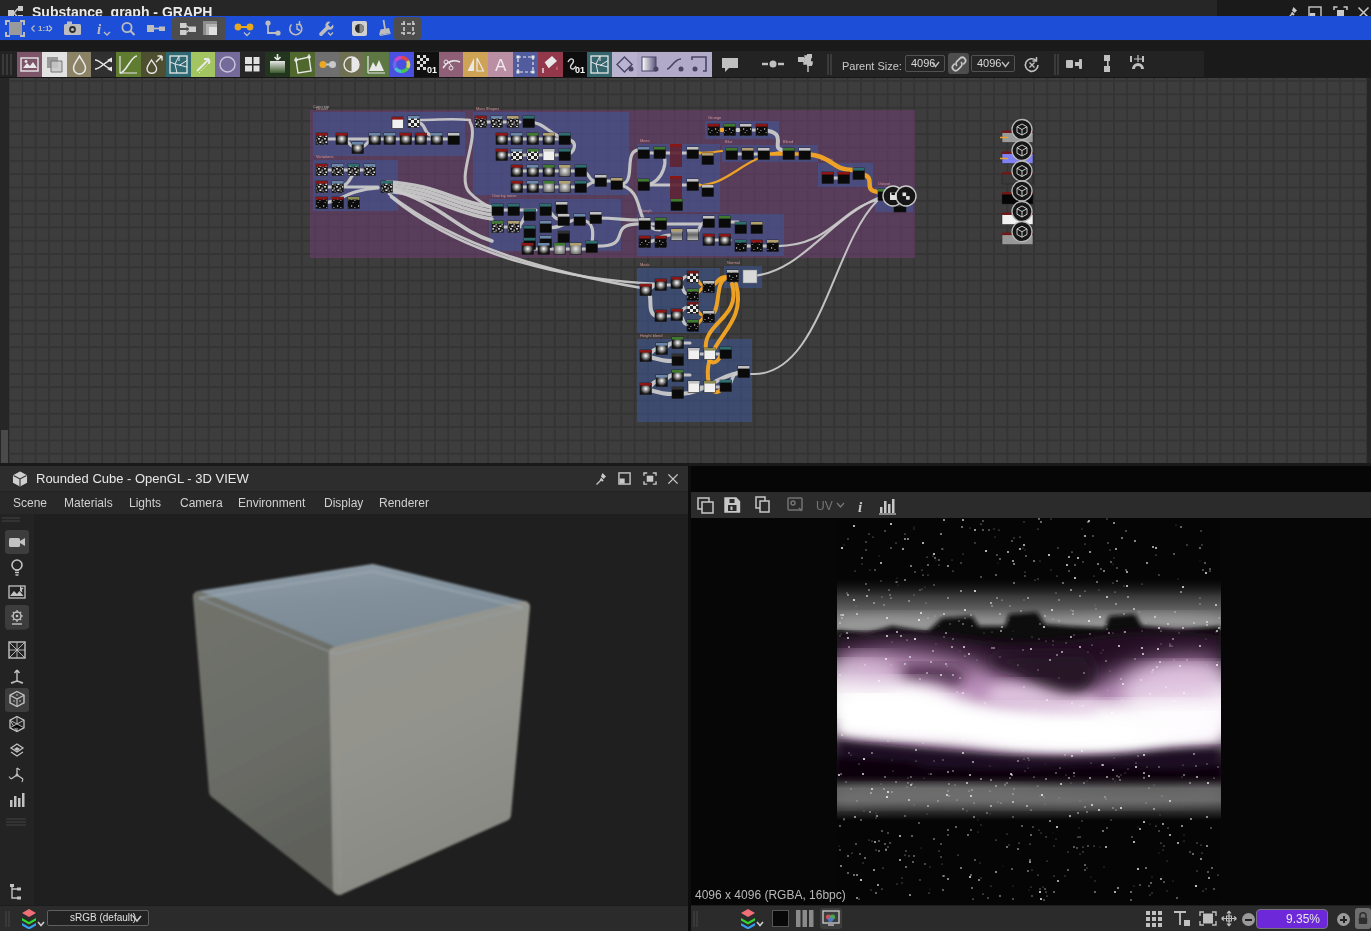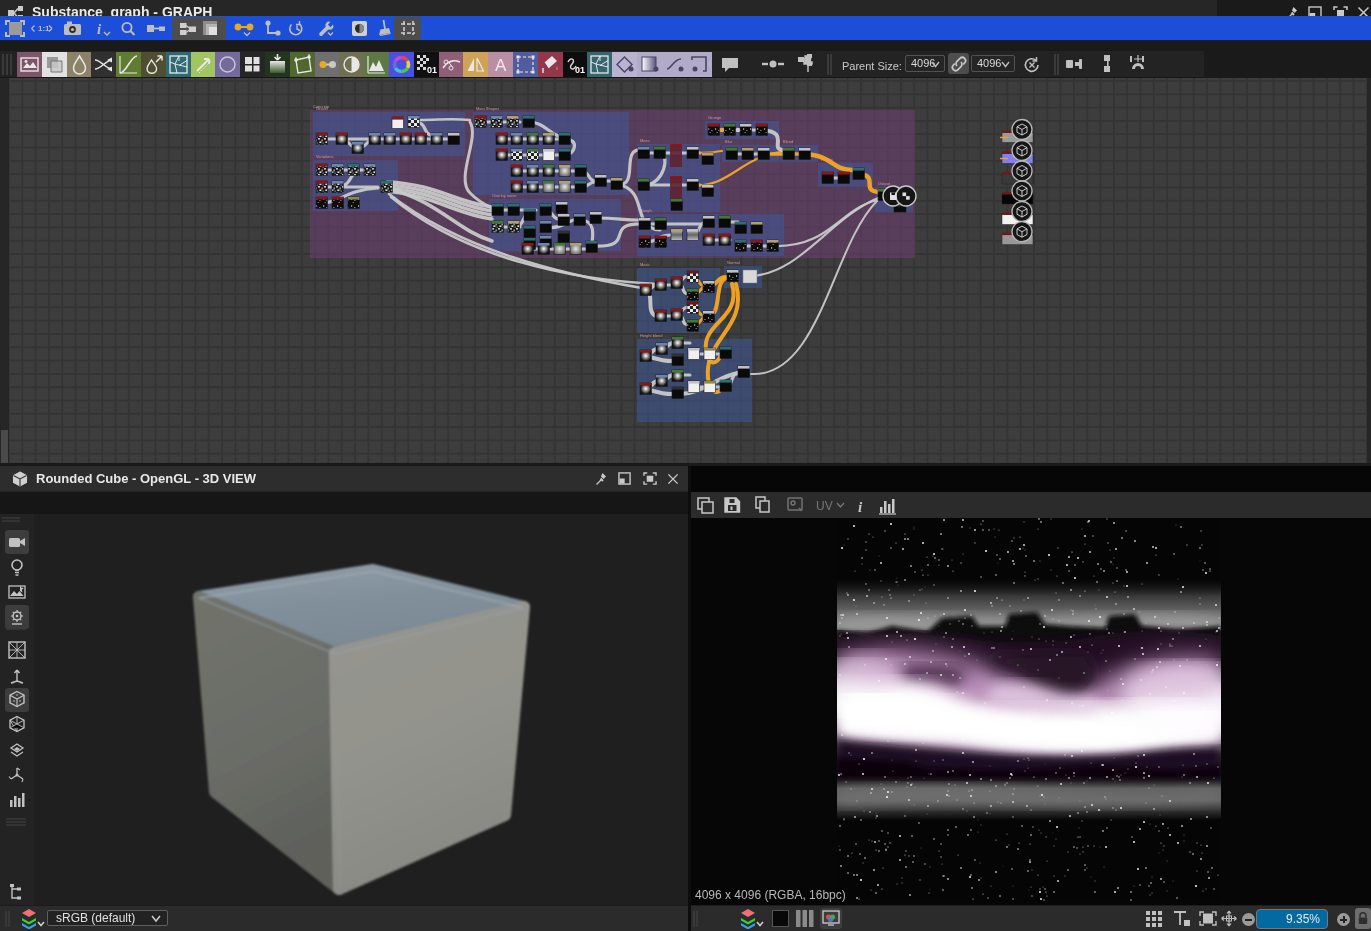--- a/index.html
+++ b/index.html
@@ -880,37 +880,46 @@
 </div>
 <div class="abs" style="left:0;top:463px;width:1371px;height:3px;background:#191919"></div>
 <div class="abs" style="left:0;top:466px;width:688px;height:465px;background:#161616">
 <div class="abs" style="left:0;top:0;width:688px;height:26px;background:#2d2d2d;border-bottom:1px solid #222">
  <svg class="abs" style="left:12px;top:5px" width="16" height="16" viewBox="0 0 16 16">
   <g stroke="#d0d0d0" stroke-width="1.1" fill="none">
   <path d="M8 1 L14.5 4.5 L14.5 11.5 L8 15 L1.5 11.5 L1.5 4.5 Z" fill="#d0d0d0"></path>
   <path d="M1.5 4.5 L8 8 L14.5 4.5 M8 8 L8 15" stroke="#2d2d2d"></path>
         </g>
  </svg>
- <div class="abs" style="left:36px;top:5px;font-size:13px;font-weight:bold;color:#e8e8e8">Rounded Cube - OpenGL - 3D VIEW</div>
+ <div class="abs" style="left:36px;top:5px;font-size:13px;font-weight:normal;color:#e8e8e8">Rounded Cube - OpenGL - 3D VIEW</div>
  <svg class="abs" style="left:594px;top:5px" width="16" height="16" viewBox="0 0 16 16">
   <path d="M8.5 2 L12 5.5 L9.5 8 L7 5.5 Z" fill="#c9c9c9"></path>
         <path d="M6.5 7.5 L9 10" stroke="#c9c9c9" stroke-width="2"></path>
         <path d="M7 9 L2.5 13.5" stroke="#c9c9c9" stroke-width="1.2"></path>
  </svg>
  <svg class="abs" style="left:618px;top:6px" width="13" height="13" viewBox="0 0 14 14">
         <rect x="1" y="1" width="12" height="12" fill="none" stroke="#c9c9c9" stroke-width="1.5"></rect>
         <rect x="1.7" y="7" width="5.5" height="5.5" fill="#c9c9c9"></rect>
       </svg>
  <svg class="abs" style="left:643px;top:6px" width="14" height="13" viewBox="0 0 15 14">
         <rect x="4" y="4" width="7" height="6.5" fill="#c9c9c9"></rect>
         <path d="M1 4 L1 1 L4.5 1 M10.5 1 L14 1 L14 4 M14 10 L14 13 L10.5 13 M4.5 13 L1 13 L1 10" stroke="#c9c9c9" stroke-width="1.5" fill="none"></path>
       </svg>
  <svg class="abs" style="left:667px;top:7px" width="12" height="12" viewBox="0 0 13 13">
         <path d="M1.5 1.5 L11.5 11.5 M11.5 1.5 L1.5 11.5" stroke="#c9c9c9" stroke-width="1.5"></path>
       </svg>
+</div>
+<div class="abs" style="left:0;top:26px;width:688px;height:22px;background:#282828;font-size:12px;color:#d0d0d0">
+ <span class="abs" style="left:13px;top:4px">Scene</span>
+ <span class="abs" style="left:64px;top:4px">Materials</span>
+ <span class="abs" style="left:129px;top:4px">Lights</span>
+ <span class="abs" style="left:180px;top:4px">Camera</span>
+ <span class="abs" style="left:238px;top:4px">Environment</span>
+ <span class="abs" style="left:324px;top:4px">Display</span>
+ <span class="abs" style="left:379px;top:4px">Renderer</span>
 </div>
 <div class="abs" style="left:0;top:48px;width:688px;height:391px;background:#1f1f1f">
  <div class="abs" style="left:0;top:0;width:34px;height:391px;background:#232323"></div>
  <svg class="abs" style="left:2px;top:2px" width="20" height="8">
         <path d="M0 2 h18 M0 5 h18" stroke="#3a3a3a" stroke-width="1.5"></path>
       </svg>
 </div>
 
 <svg class="abs" style="left:5px;top:64px" width="24" height="24" viewBox="0 0 24 24">
       <rect x="0" y="0" width="24" height="24" rx="3" fill="#3d3d3d"></rect>
@@ -1017,21 +1026,21 @@
 <div class="abs" style="left:0;top:439px;width:688px;height:26px;background:#2b2b2b;border-top:1px solid #1c1c1c">
 <svg class="abs" style="left:4px;top:3px" width="10" height="20">
         <path d="M2 2 v16 M5 2 v16" stroke="#3d3d3d" stroke-width="1.6"></path>
       </svg>
 <svg class="abs" style="left:21px;top:3px" width="24" height="20" viewBox="0 0 24 20">
  <path d="M8 0 L15 4 L8 8 L1 4 Z" fill="#f07078"></path>
  <path d="M1 9 L8 13 L15 9 L15 11.5 L8 15.5 L1 11.5 Z" fill="#30d830"></path>
  <path d="M1 14 L8 18 L15 14 L15 16.5 L8 20.5 L1 16.5 Z" fill="#38a0f0"></path>
  <path d="M17 13 l3 3.5 3 -3.5" stroke="#ccc" stroke-width="1.6" fill="none"></path>
 </svg>
-<div class="abs" style="left:47px;top:4px;width:121px;height:16px;background:#222;border:1px solid #5f5f5f;border-radius:2px;color:#e0e0e0;font-size:12px;line-height:14px;padding-left:8px">sRGB (default)
+<div class="abs" style="left:47px;top:4px;width:102px;height:16px;background:#222;border:1px solid #5f5f5f;border-radius:2px;color:#e0e0e0;font-size:10px;line-height:14px;padding-left:22px">sRGB (default)
 <svg class="abs" style="right:6px;top:4px" width="10" height="8">
           <path d="M1 1 L5 6 L9 1" stroke="#ccc" stroke-width="1.5" fill="none"></path>
         </svg></div>
 </div>
 </div>
 
 <div class="abs" style="left:688px;top:466px;width:683px;height:465px;background:#060606">
     <div class="abs" style="left:0;top:0;width:3px;height:465px;background:#0d0d0d;z-index:5"></div>
 <div class="abs" style="left:0;top:26px;width:683px;height:26px;background:#2b2b2b">
  <svg class="abs" style="left:8px;top:3px" width="400" height="22" viewBox="0 0 400 22">
@@ -1986,21 +1995,21 @@
         <rect x="5" y="3.5" width="10" height="10" fill="#c0c0c0"></rect>
         <path d="M2 6 L2 2 L6 2 M14 2 L18 2 L18 6 M18 11 L18 15 L14 15 M6 15 L2 15 L2 11" stroke="#c0c0c0" stroke-width="1.4" fill="none"></path>
       </svg>
 <svg class="abs" style="left:532px;top:4px" width="18" height="17" viewBox="0 0 18 17">
         <path d="M9 1 v15 M1.5 8.5 h15 M9 1 l-2 2.5 M9 1 l2 2.5 M9 16 l-2 -2.5 M9 16 l2 -2.5 M1.5 8.5 l2.5 -2 M1.5 8.5 l2.5 2 M16.5 8.5 l-2.5 -2 M16.5 8.5 l-2.5 2" stroke="#c0c0c0" stroke-width="1.2" fill="none"></path>
         <rect x="6.5" y="6" width="5" height="5" fill="none" stroke="#c0c0c0"></rect>
       </svg>
 <div class="abs" style="left:554px;top:7px;width:13px;height:13px;border-radius:7px;background:#9a9a9a">
         <div style="width:7px;height:2px;background:#222;margin:5.5px auto 0"></div>
       </div>
-<div class="abs" style="left:568px;top:3px;width:72px;height:20px;background:#0369a1;border:1px solid #777;border-radius:4px;color:#e8e8e8;font-size:12px;line-height:18px;text-align:right;padding-right:7px">9.35%</div>
+<div class="abs" style="left:568px;top:3px;width:72px;height:20px;background:#6d28d9;border:1px solid #777;border-radius:4px;color:#e8e8e8;font-size:12px;line-height:18px;text-align:right;padding-right:7px">9.35%</div>
 <div class="abs" style="left:649px;top:7px;width:13px;height:13px;border-radius:7px;background:#9a9a9a">
         <div style="width:7px;height:2px;background:#222;margin:5.5px auto 0"></div>
         <div style="width:2px;height:7px;background:#222;margin:-4.5px auto 0"></div>
       </div>
 <div class="abs" style="left:667px;top:2px;width:16px;height:21px;background:#6e6e6e;border-radius:3px">
  <svg style="margin:4px 3px" width="10" height="13" viewBox="0 0 10 13">
           <path d="M2 5.5 V3.8 a3 3 0 0 1 6 0 v1.7" fill="none" stroke="#2e2e2e" stroke-width="1.5"></path>
           <rect x="0.8" y="5.5" width="8.4" height="6.5" rx="1" fill="#2e2e2e"></rect>
         </svg>
 </div>

